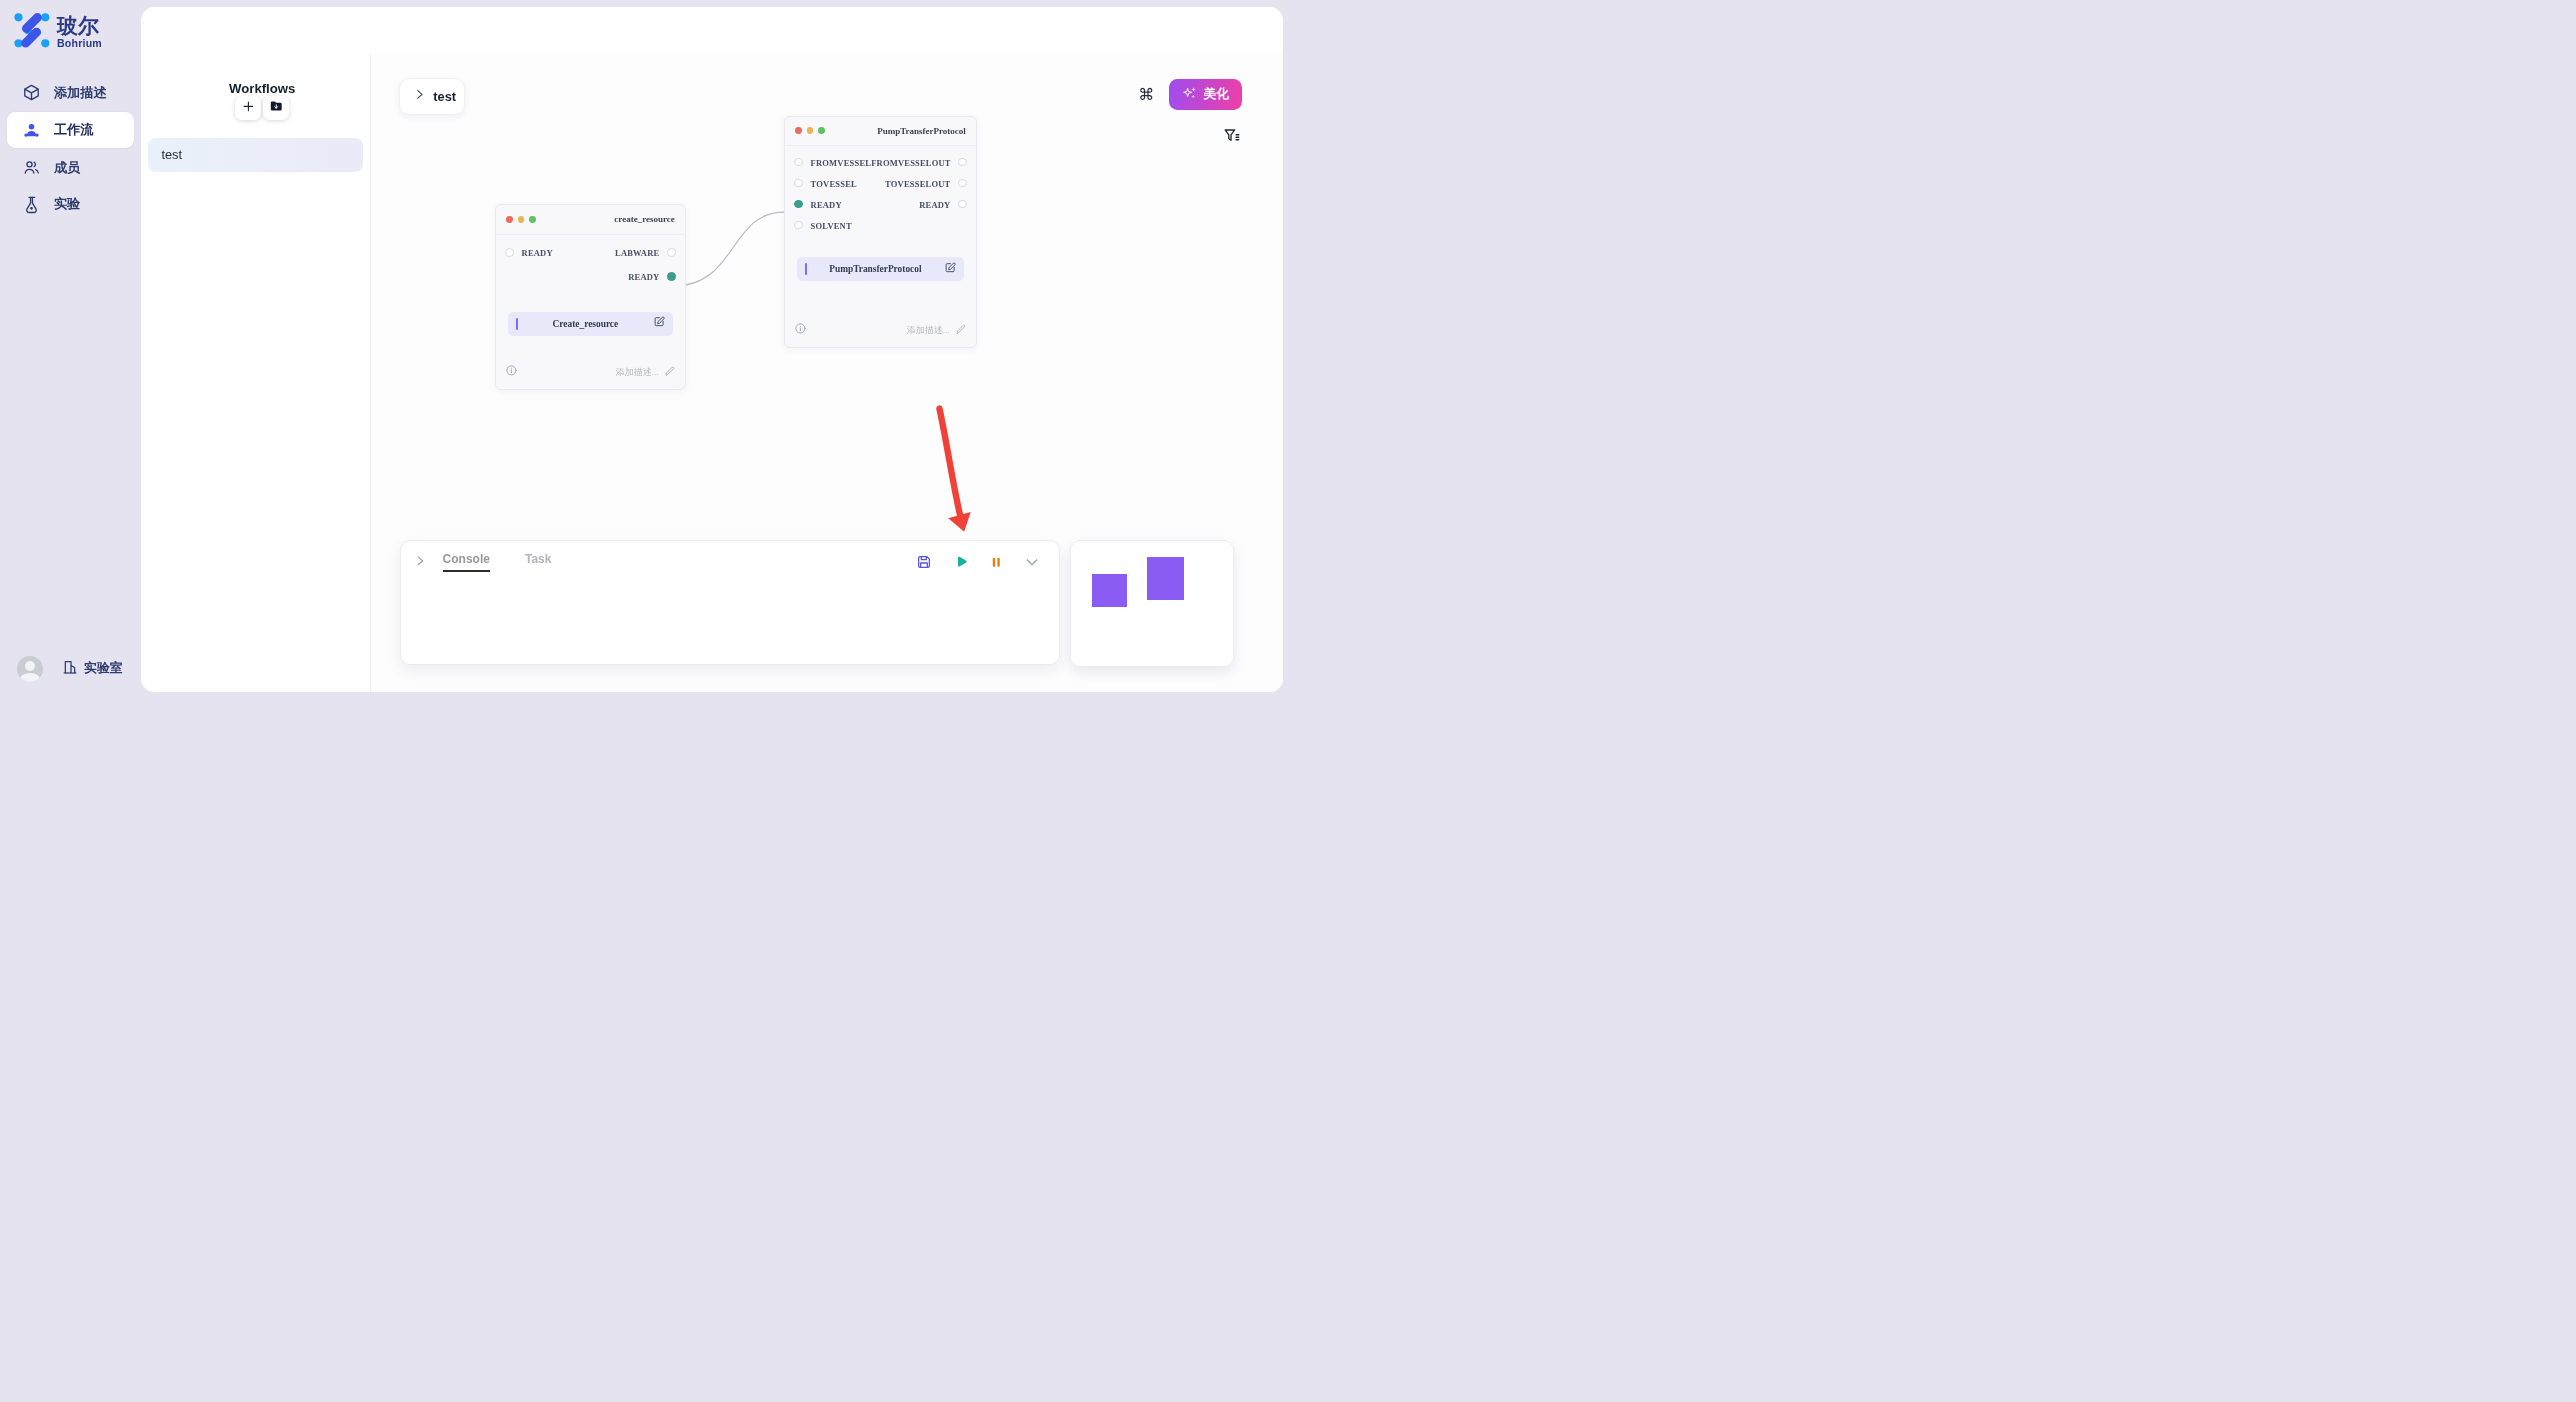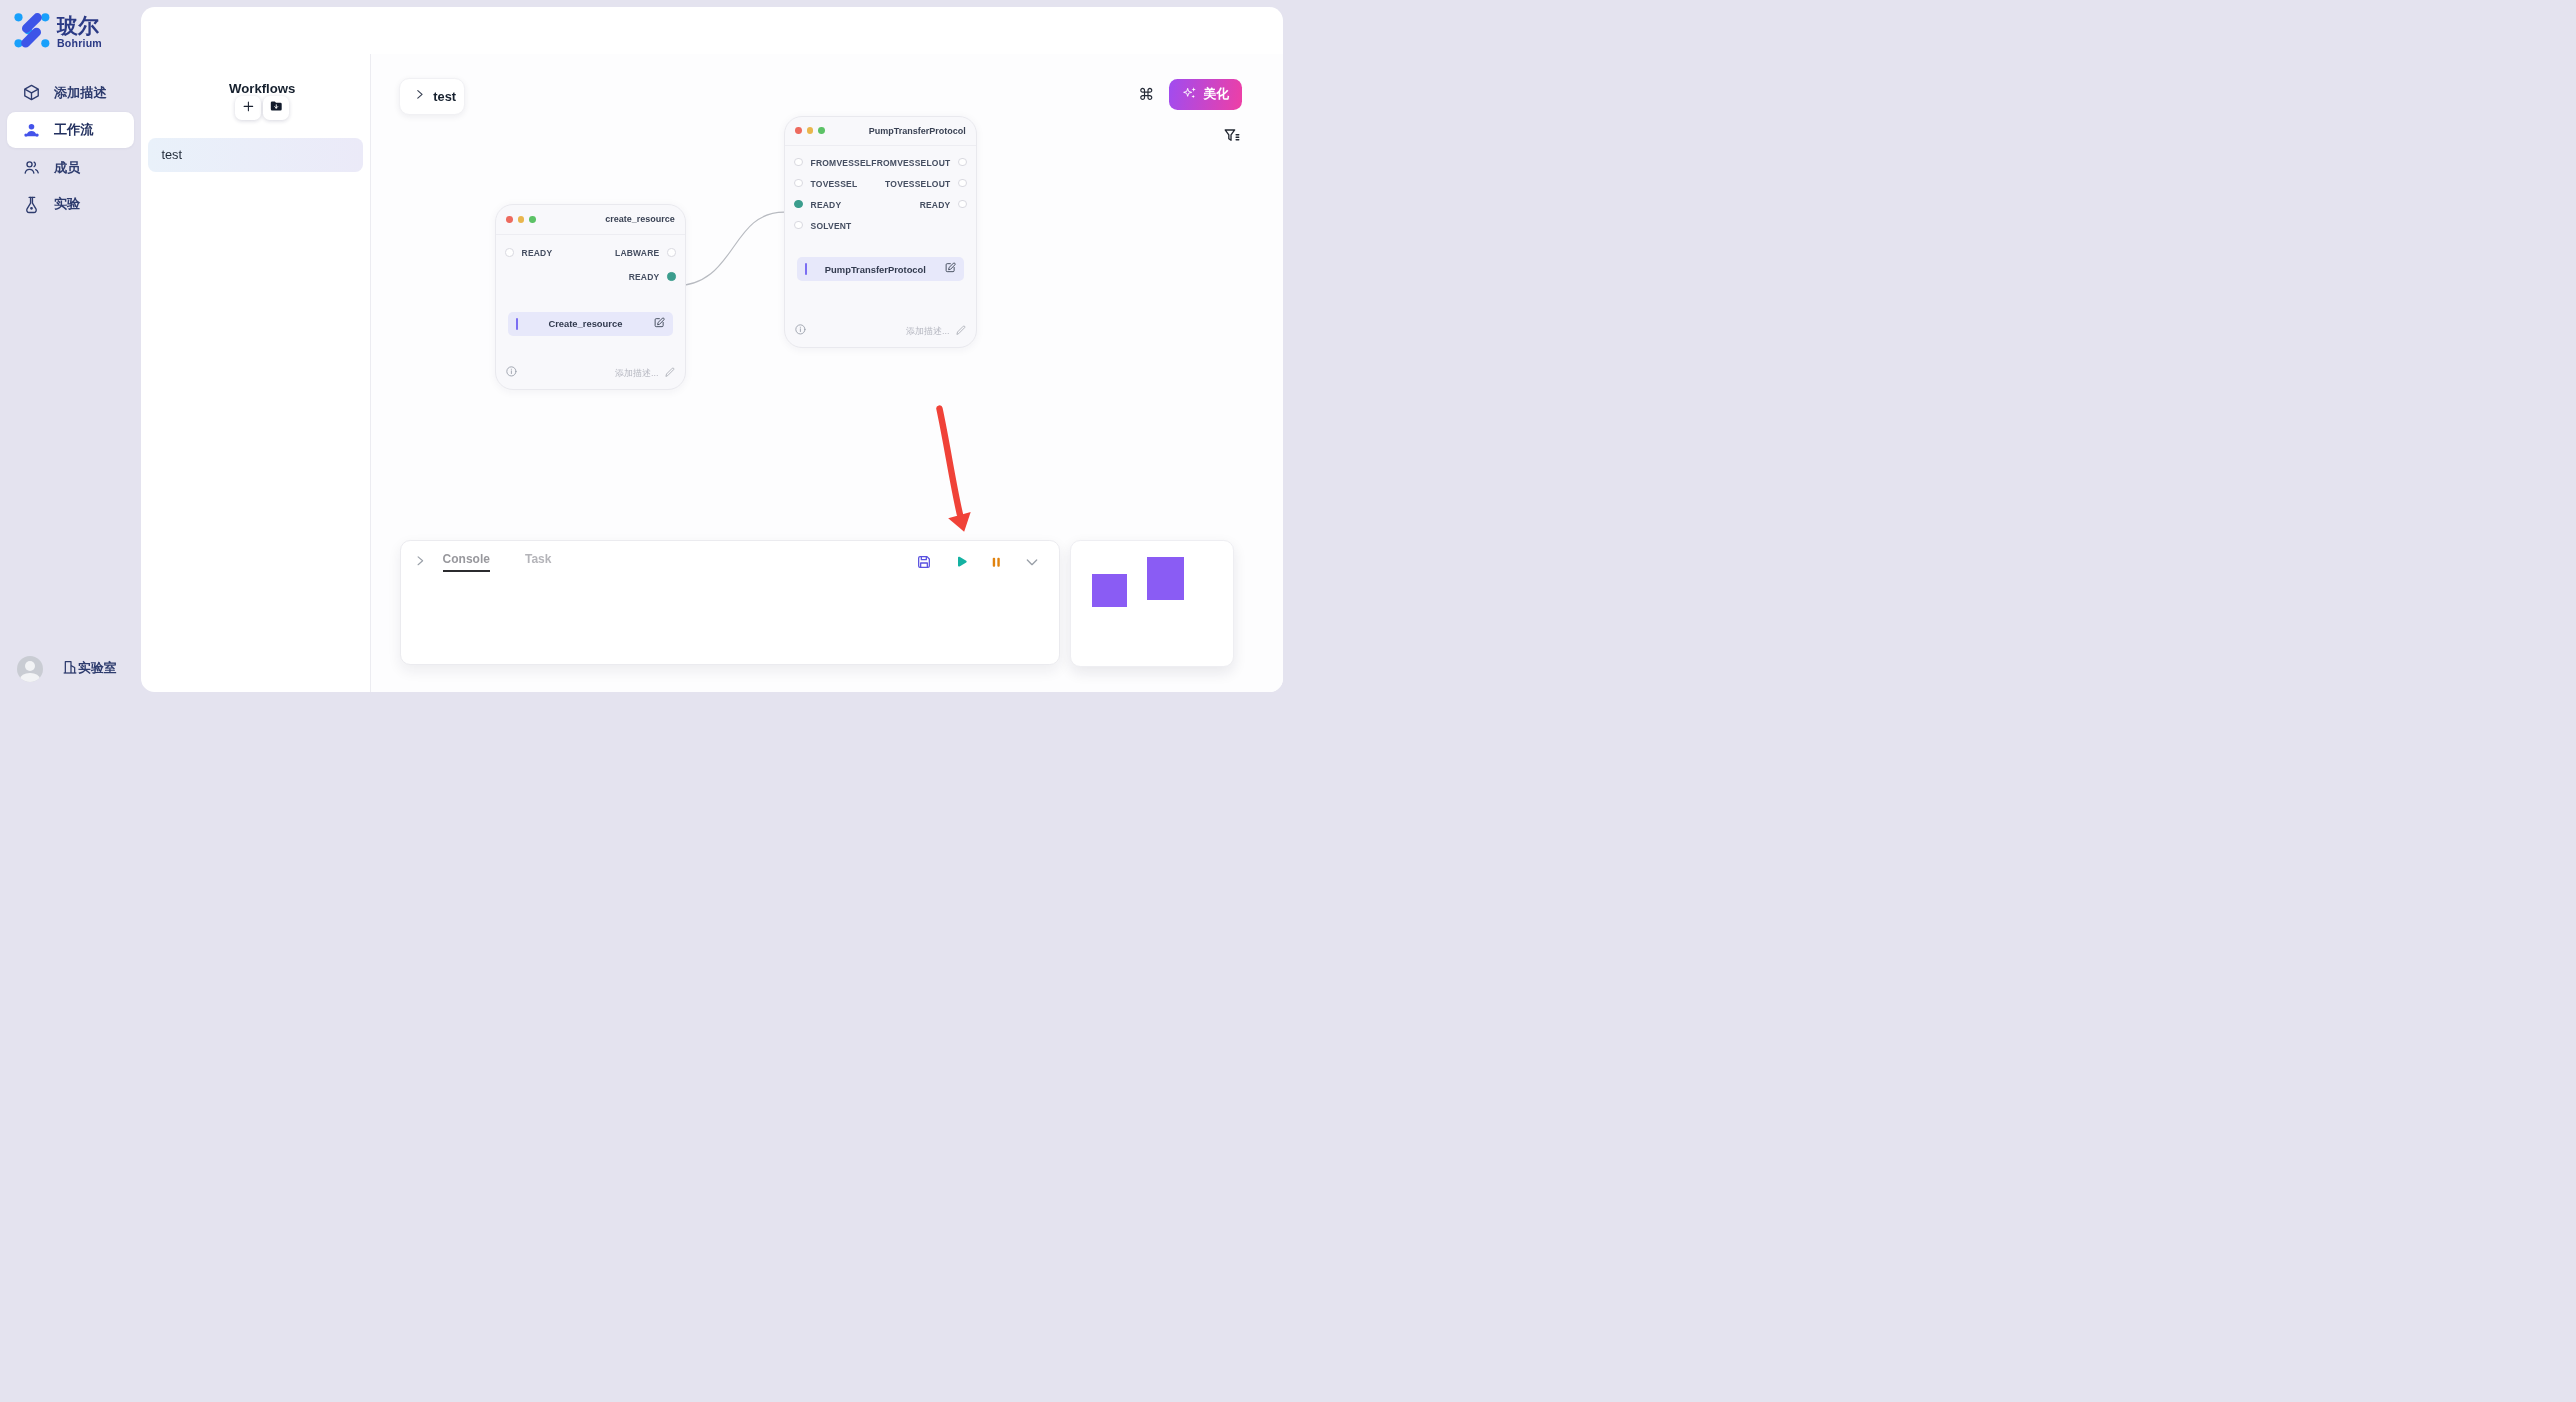--- a/index.html
+++ b/index.html
@@ -14,21 +14,21 @@
   .logo-text .t2 { font-size:10.6px; font-weight:700; color:#2b3a85; letter-spacing:0.2px; }
   .nav { position:absolute; left:0; right:0; top:73px; }
   .nav-item { display:flex; align-items:center; gap:12.8px; height:34px; margin:2.6px 6.8px; padding-left:15.3px;
               border-radius:8.5px; color:#2e3c6e; font-size:13.2px; font-weight:600; cursor:pointer; }
   .nav-item.active { background:#fff; height:36px; color:#22305f; box-shadow:0 0.9px 2.6px rgba(40,40,80,.05); }
   .nav-icon { width:19px; height:19px; flex:0 0 19px; display:flex; align-items:center; justify-content:center; }
   .sidebar-foot { position:absolute; left:17px; bottom:19px; display:flex; align-items:center; gap:10.2px; }
   .avatar { width:26.4px; height:26.4px; border-radius:50%; background:#c9ccd3; overflow:hidden; position:relative; }
   .avatar .head { position:absolute; left:8px; top:5.1px; width:10.2px; height:10.2px; border-radius:50%; background:#f2f3f5; }
   .avatar .body { position:absolute; left:3.4px; top:17px; width:19.6px; height:12px; border-radius:50%; background:#f2f3f5; }
-  .lab { display:flex; align-items:center; margin-left:8.5px; color:#2e3c6e; font-size:12.8px; font-weight:700; }
+  .lab { display:flex; align-items:center; gap:6px; margin-left:8.5px; color:#2e3c6e; font-size:12.8px; font-weight:700; }
 
   
   .main { position:absolute; left:141px; top:6.8px; right:5.1px; bottom:9.4px; background:#fff; border-radius:13.6px; }
   .tabbar { position:absolute; left:0; top:0; right:0; height:47px; border-bottom:0.9px solid #ececf1;
             display:flex; align-items:flex-end; gap:29px; padding-left:27px; border-radius:13.6px 13.6px 0 0; }
   .tab { position:relative; padding:0 1.7px 12.8px; font-size:13.2px; color:#27303e; font-weight:500; cursor:pointer; }
   .tab.active { font-weight:700; color:#131d2b; }
   .tab.active::after { content:""; position:absolute; left:0; right:0; bottom:0; height:2.6px; background:#4352e9; border-radius:1.7px; }
 
   
@@ -52,22 +52,22 @@
   .cv-toolbar { position:absolute; top:25px; right:41px; display:flex; align-items:center; gap:14.5px; }
   .cmd-glyph { font-size:16px; color:#262c38; cursor:pointer; line-height:1; }
   .beautify { height:31.5px; padding:0 12.8px; border:none; border-radius:8.5px; cursor:pointer;
               background:linear-gradient(100deg,#a04cf0,#ee3fa5); color:#fff; font-size:12.8px; font-weight:600;
               display:flex; align-items:center; gap:6px; font-family:inherit; }
   .filter-btn { position:absolute; top:72px; right:42px; cursor:pointer; width:19px; height:19px; }
 
   svg.overlay { position:absolute; inset:0; pointer-events:none; }
 
   
-  .node { position:absolute; background:#f8f8fb; border:0.9px solid #e9e9ee; border-radius:18px;
-          box-shadow:0 1.7px 8.5px rgba(40,40,70,.05); cursor:grab; }
+  .node { position:absolute; background:#f8f8fb; border:0.9px solid #e9e9ee; border-radius:6px;
+          box-shadow:0 1.7px 8.5px rgba(40,40,70,.05); cursor:grab;font-family:Liberation Serif, serif; }
   .node-head { display:flex; align-items:center; padding:0 10.2px; border-bottom:0.9px solid #ededf2; }
   .tdot { width:6.8px; height:6.8px; border-radius:50%; margin-right:4.7px; cursor:pointer; }
   .tdot.red { background:#ed6a5e; } .tdot.yellow { background:#e9b64d; } .tdot.green { background:#5cc266; }
   .ntitle { margin-left:auto; font-size:9px; font-weight:700; color:#3a4254; }
   .prow { display:flex; align-items:flex-start; padding:0 9.4px; font-size:8.5px; font-weight:700; letter-spacing:0.2px; color:#454e61; }
   .pgap { flex:1; }
   .pdot { width:8.5px; height:8.5px; border-radius:50%; background:#fff; border:1.3px solid #d9d9e0; cursor:crosshair; flex:0 0 8.5px; }
   .pdot.filled { background:#3b9d8d; border-color:#3b9d8d; }
   .plabel-l { margin-left:7.7px; } .plabel-r { margin-right:7.7px; }
   .cmdbox { margin:0 12px; height:24px; background:#e7e8fa; border-radius:5.1px; display:flex; align-items:center;

